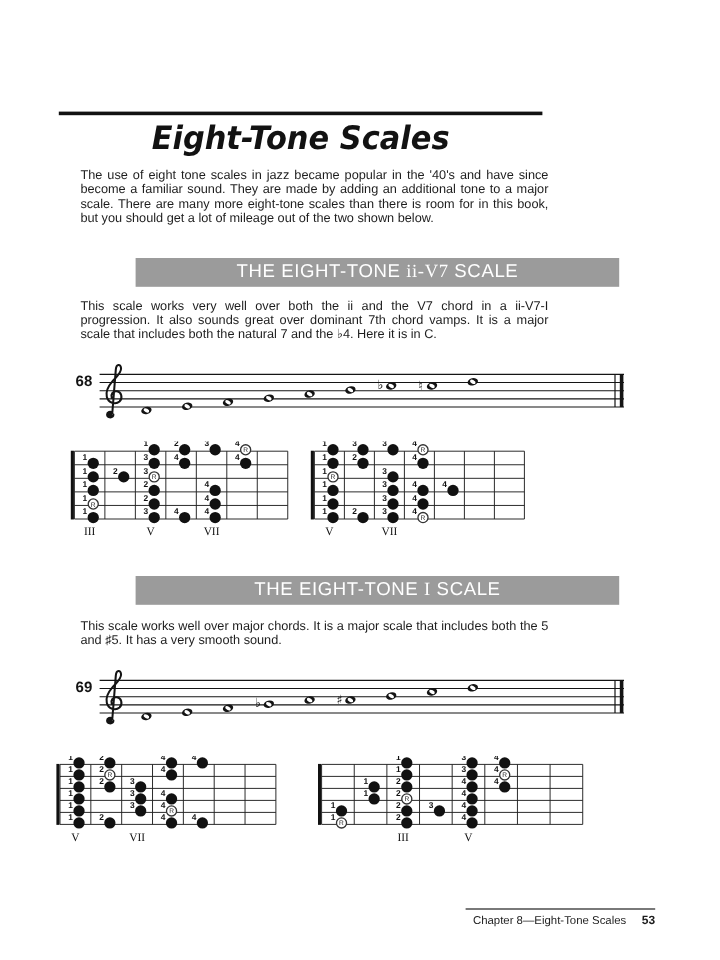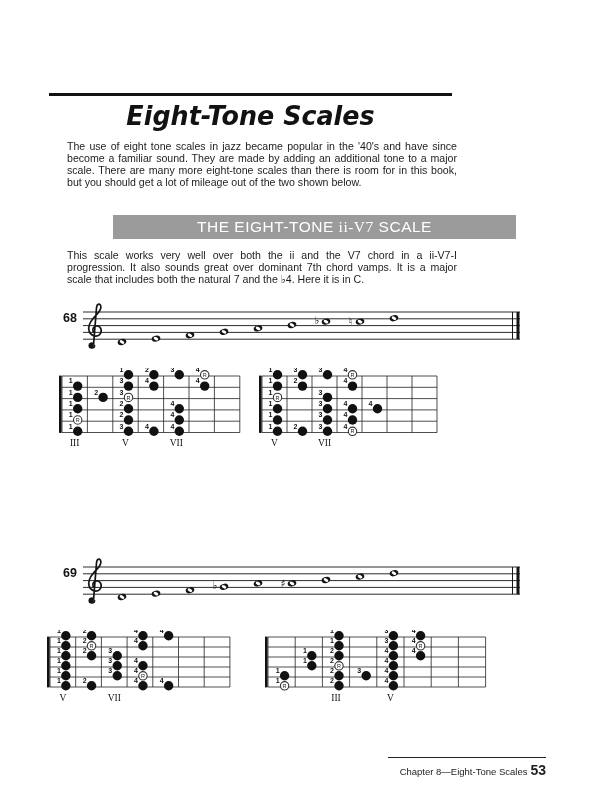--- a/index.html
+++ b/index.html
@@ -27,21 +27,21 @@
   .staff-svg{left:55px;width:475px;height:60px;}
   .staff-68{top:295px;}
   .staff-69{top:550px;}
   .fret-svg{height:88px;}
   .fret-0-0{left:55px;top:368px;width:195px;}
   .fret-0-1{left:255px;top:368px;width:195px;}
   .fret-1-0{left:43px;top:630px;width:195px;}
   .fret-1-1{left:261px;top:630px;width:240px;}
   .footer-rule{position:absolute;left:388px;top:757px;width:158px;height:1px;background:#222;}
   .footer{position:absolute;right:54px;top:762px;font-size:9.5px;color:#1d1d1d;white-space:nowrap;}
-  .footer .pageno{font-weight:bold;margin-left:3px;font-size:14px;}
+  .footer .pageno{font-weight:bold;margin-left:13px;font-size:10px;}
 </style>
 </head>
 <body>
 
 <div class="page">
 
   <div class="top-rule"></div>
 
   <div class="page-title">Eight-Tone Scales</div>
 
@@ -223,21 +223,23 @@
       <text x="92.5" y="49.2" text-anchor="end" font-family="Liberation Sans, sans-serif" font-weight="bold" font-size="7" fill="#111">4</text>
       <circle cx="97.5" cy="63.3" r="4.2" fill="#ffffff" stroke="#333" stroke-width="1.1"></circle>
       <text x="97.5" y="65.39999999999999" text-anchor="middle" font-family="Liberation Sans, sans-serif" font-size="5.5" fill="#222">R</text>
       <text x="92.5" y="60.5" text-anchor="end" font-family="Liberation Sans, sans-serif" font-weight="bold" font-size="7" fill="#111">4</text>
       <circle cx="122.5" cy="40.7" r="4.7" fill="#111"></circle>
       <text x="117.5" y="37.900000000000006" text-anchor="end" font-family="Liberation Sans, sans-serif" font-weight="bold" font-size="7" fill="#111">4</text>
       <text x="19.5" y="78" text-anchor="middle" font-family="Liberation Serif, serif" font-size="9.5" fill="#111">V</text>
       <text x="69.5" y="78" text-anchor="middle" font-family="Liberation Serif, serif" font-size="9.5" fill="#111">VII</text>
     </svg>
 
-
+  <div class="gray-bar bar-2"><span>THE EIGHT-TONE </span><span class="serif">I</span><span> SCALE</span></div>
+
+  <div class="body-text para-2">This scale works well over major chords.  It is a major scale that includes both the 5 and ♯5.  It has a very smooth sound.</div>
 
   <svg class="staff-svg staff-69" viewBox="0 0 475 60">
       <line x1="28" y1="17" x2="465" y2="17" stroke="#141414" stroke-width="0.9"></line>
       <line x1="28" y1="23.8" x2="465" y2="23.8" stroke="#141414" stroke-width="0.9"></line>
       <line x1="28" y1="30.6" x2="465" y2="30.6" stroke="#141414" stroke-width="0.9"></line>
       <line x1="28" y1="37.4" x2="465" y2="37.4" stroke="#141414" stroke-width="0.9"></line>
       <line x1="28" y1="44.2" x2="465" y2="44.2" stroke="#141414" stroke-width="0.9"></line>
       <text x="8" y="27" font-family="Liberation Sans, sans-serif" font-weight="bold" font-size="12.5" fill="#141414">69</text>
       <path d="M 39.5 50.5 C 39.5 53.6 34.3 53.6 34.3 50.5 C 34.3 48.4 37 47.4 38.6 49 L 41.5 13 C 41.9 8 45.6 8 45.9 12 C 46.1 16 42 19 38.5 23 C 34.5 27.6 33 31 34 35.6 C 35.1 40.6 41.2 42.6 44.6 39.6 C 47.6 36.6 46.1 31.4 42.5 31 C 39 30.6 37 33.6 38.1 36.6" fill="none" stroke="#141414" stroke-width="1.7" stroke-linecap="round"></path>
       <circle cx="36.3" cy="50.6" r="2.4" fill="#141414"></circle>

